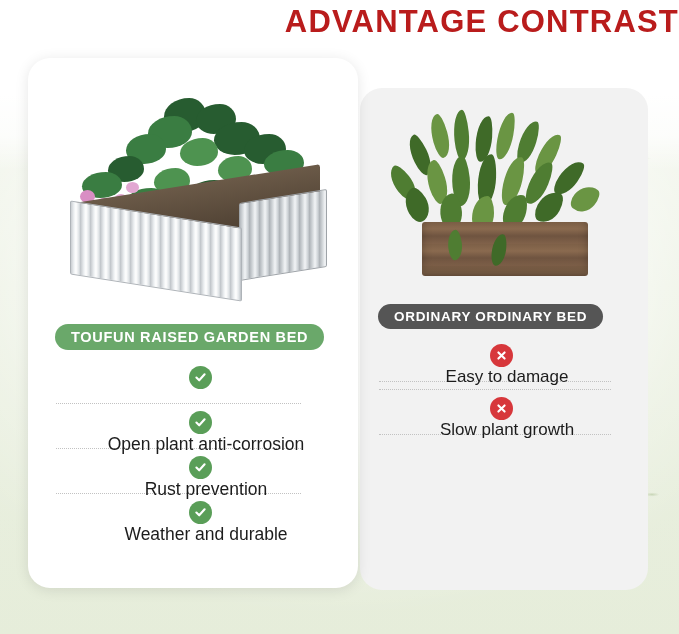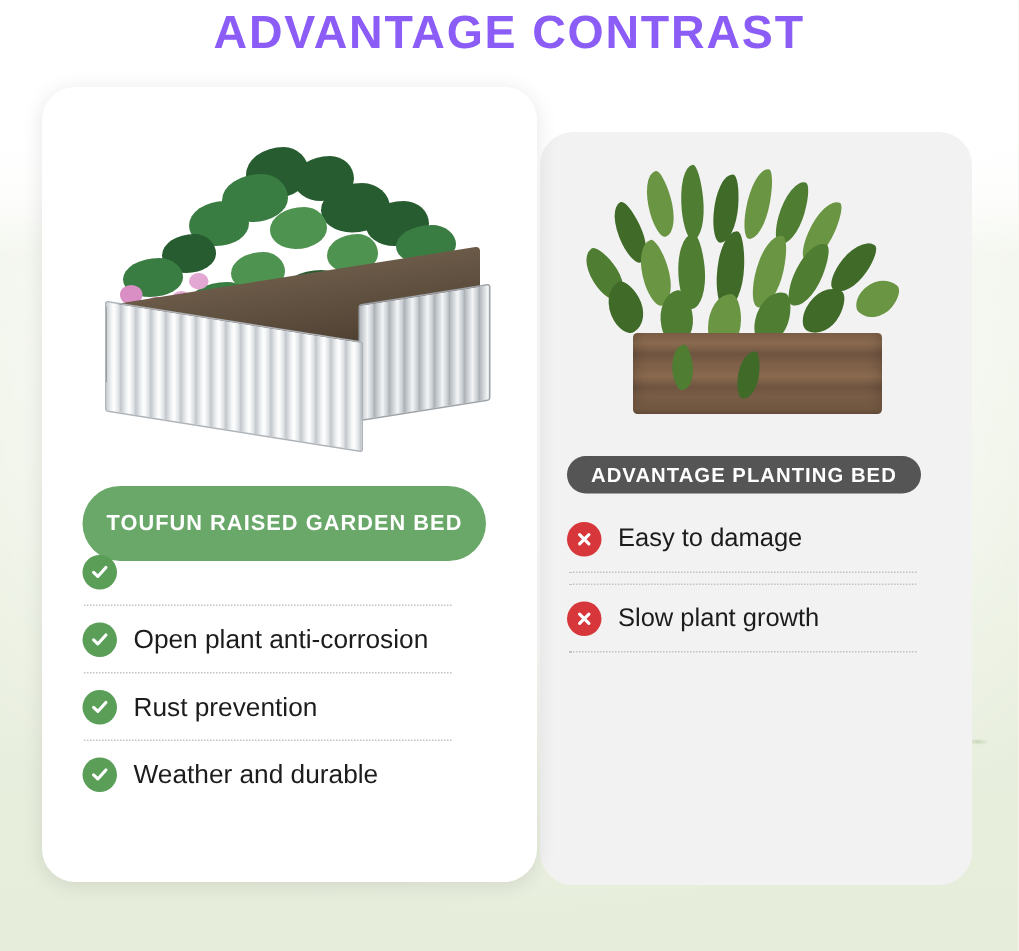--- a/index.html
+++ b/index.html
@@ -49,25 +49,25 @@
     position: absolute;
     left: 0; right: 0; top: 0; height: 170px;
     background: linear-gradient(180deg, #ffffff 0%, #ffffff 55%, rgba(255,255,255,.75) 80%, rgba(255,255,255,0) 100%);
   }
 
   
   #page-title {
     position: absolute;
     top: 0; left: 0; right: 0;
     z-index: 3;
-    text-align: center;
+    text-align: right;
     font-size: 31px;
     font-weight: bold;
     letter-spacing: 1.2px;
-    color: #8b5cf6;
+    color: #b91c1c;
     line-height: 44px;
     height: 44px;
   }
 
   
   .card {
     position: absolute;
     border-radius: 22px;
     overflow: hidden;
   }
@@ -178,40 +178,41 @@
     justify-content: center;
     border-radius: 999px;
     color: #ffffff;
     font-weight: bold;
     letter-spacing: .7px;
     white-space: nowrap;
     z-index: 4;
   }
   #badge-left {
     left: 55px; top: 324px;
-    height: 26px; padding: 12px 16px;
+    height: 26px; padding: 0 16px;
     background: #6aa86a;
     font-size: 14.5px;
   }
   #badge-right {
     left: 378px; top: 304px;
     height: 25px; padding: 0 16px;
     background: #555555;
     font-size: 13.5px;
   }
 
   
   .feature-list { position: absolute; z-index: 4; }
   #list-left  { left: 55px; top: 366px; width: 302px; }
   #list-right { left: 378px; top: 344px; width: 258px; }
 
   .feature-row {
     display: flex;
     align-items: center;
     height: 30px;
+    flex-direction: column;
   }
   .feature-icon {
     flex: 0 0 auto;
     width: 23px; height: 23px;
     border-radius: 50%;
     display: flex;
     align-items: center;
     justify-content: center;
     margin-right: 11px;
   }
@@ -314,21 +315,21 @@
       <div class="fern lt" style="left:186px; top:74px;  width:22px; height:30px; transform:rotate(40deg);"></div>
       <div class="wood-box"></div>
       <div class="fern" style="left:60px; top:120px; width:14px; height:30px; transform:rotate(-8deg);"></div>
       <div class="fern dk" style="left:104px; top:124px; width:14px; height:32px; transform:rotate(6deg);"></div>
     </div>
   </div>
 </div>
 
 <div id="badge-left" class="badge">TOUFUN RAISED GARDEN BED</div>
 
-<div id="badge-right" class="badge">ADVANTAGE PLANTING BED</div>
+<div id="badge-right" class="badge">ORDINARY ORDINARY BED</div>
 
 <div id="list-left" class="feature-list">
   <div class="feature-row">
     <span class="feature-icon ok">
       <svg width="13" height="13" viewBox="0 0 13 13">
           <path d="M2.4 6.6 L5.2 9.3 L10.6 3.3" fill="none" stroke="#ffffff" stroke-width="2.1" stroke-linecap="round" stroke-linejoin="round"></path>
         </svg>
     </span>
   </div>
   <div class="divider"></div>

